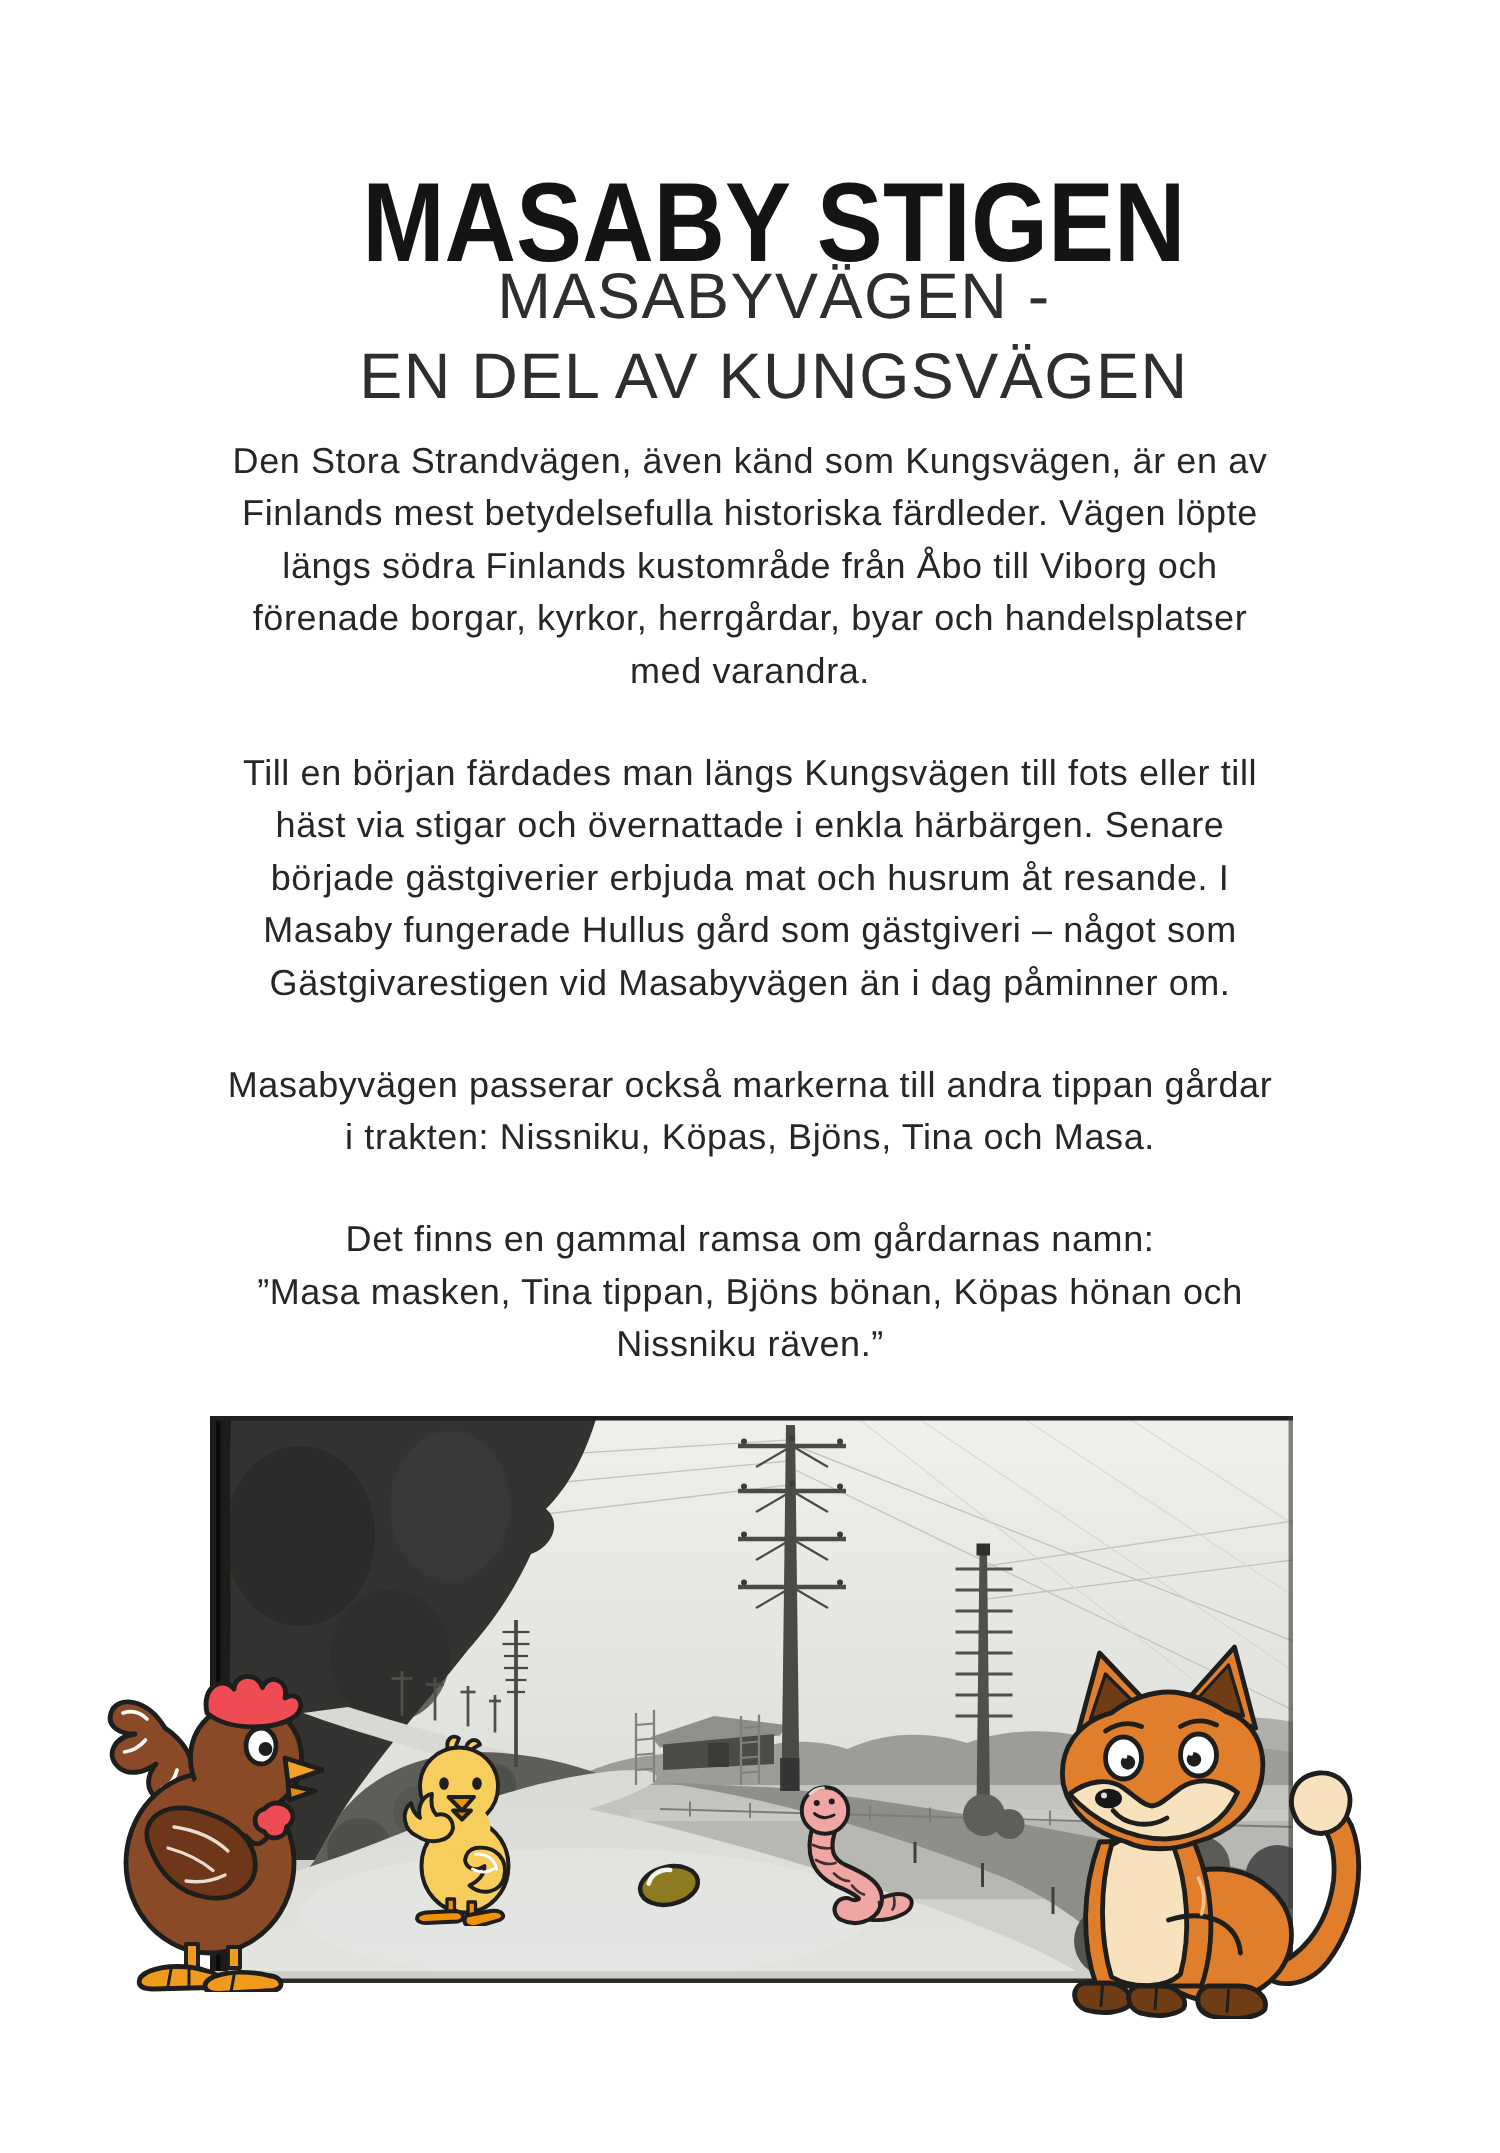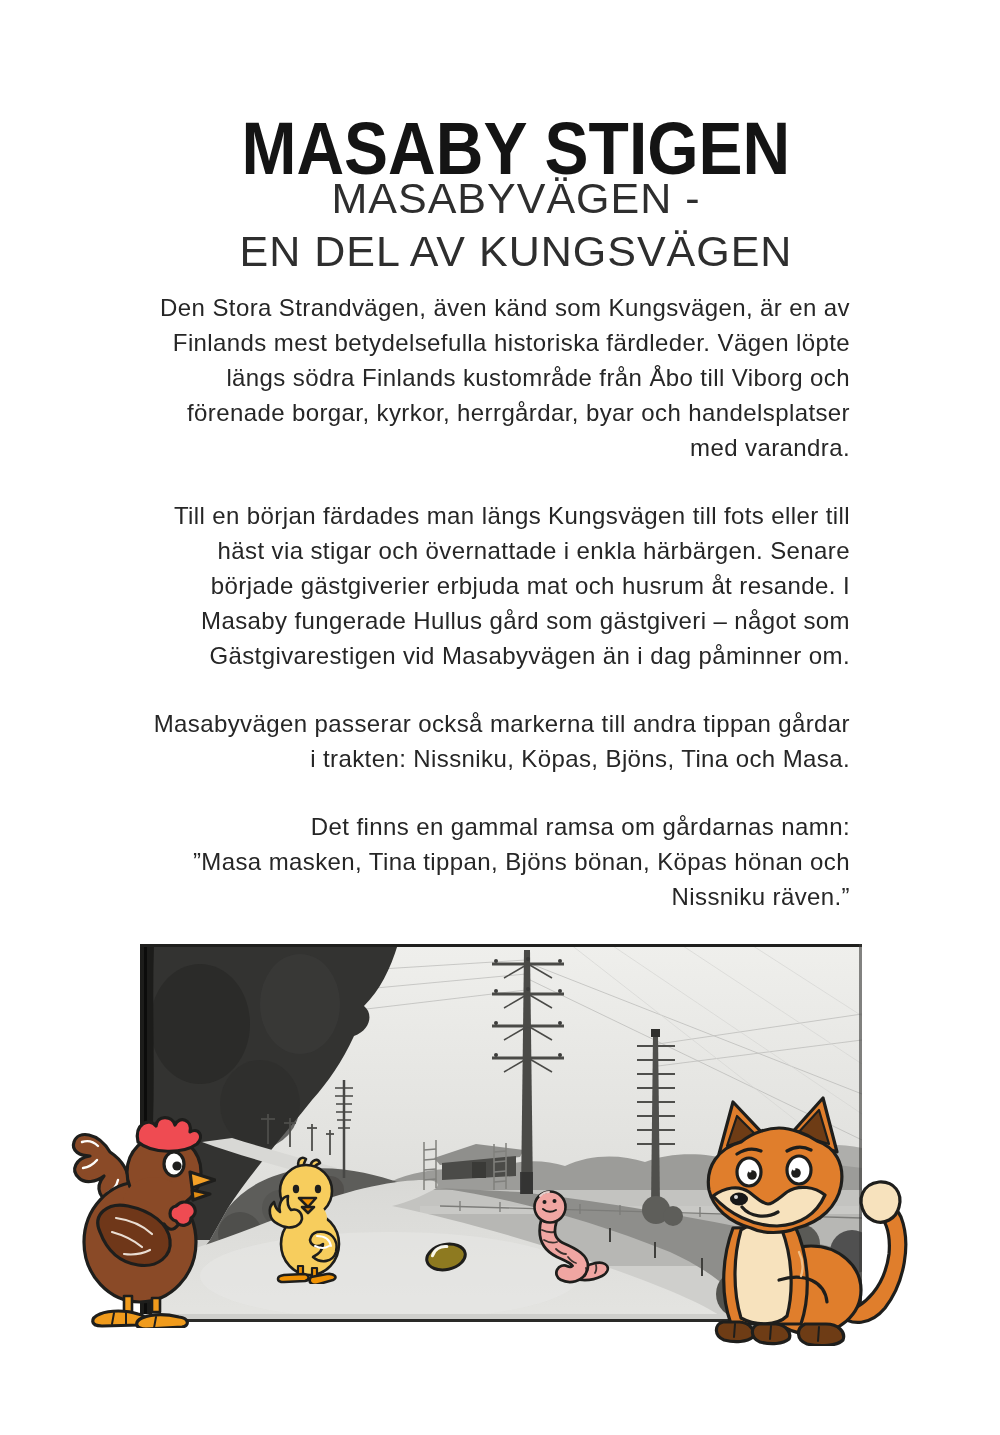--- a/index.html
+++ b/index.html
@@ -43,21 +43,21 @@
   .article {
     position: absolute;
     top: 290px; left: 150px;
     width: 700px;
     text-align: center;
     font-size: 24px;
     line-height: 35px;
     letter-spacing: 0.4px;
     color: #262626;
   }
-  .article p { margin: 0 0 33px 0; white-space: pre-line; text-align: right; }
+  .article p { margin: 0 0 33px 0; white-space: pre-line; }
   .article p:last-child { margin-bottom: 0; }
   .photo {
     position: absolute;
     left: 140px; top: 944px;
     width: 722px; height: 378px;
     margin: 0;
     z-index: 1;
   }
   .photo svg { display: block; width: 100%; height: 100%; }
   .cartoon { position: absolute; z-index: 2; }

